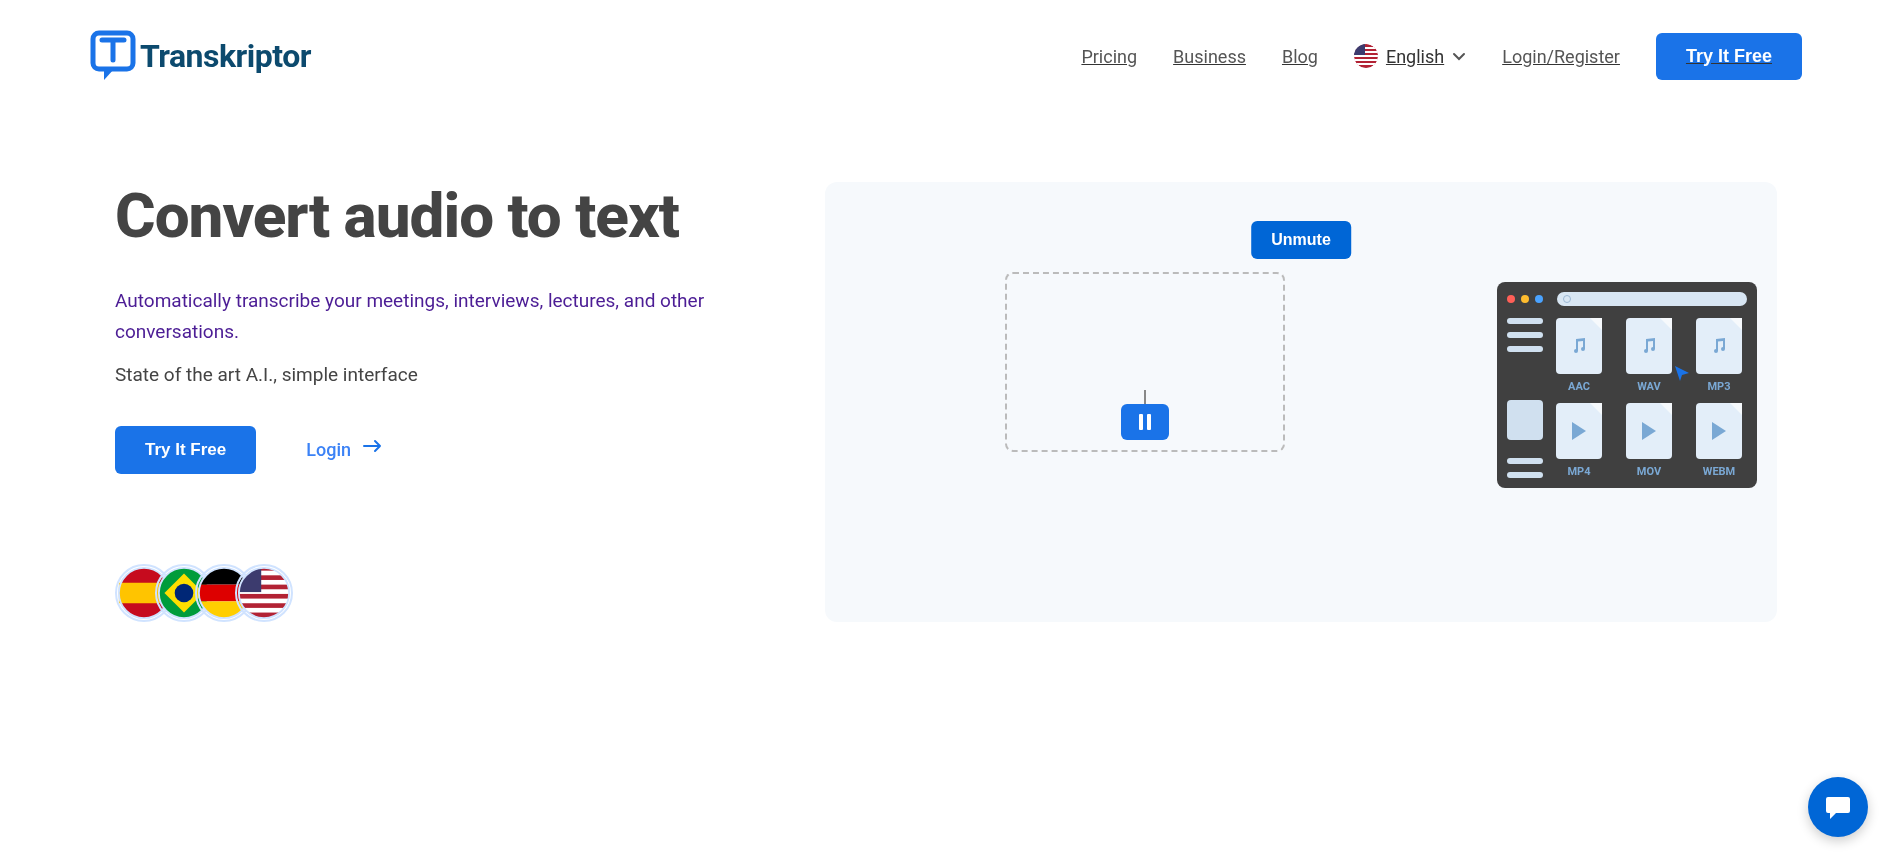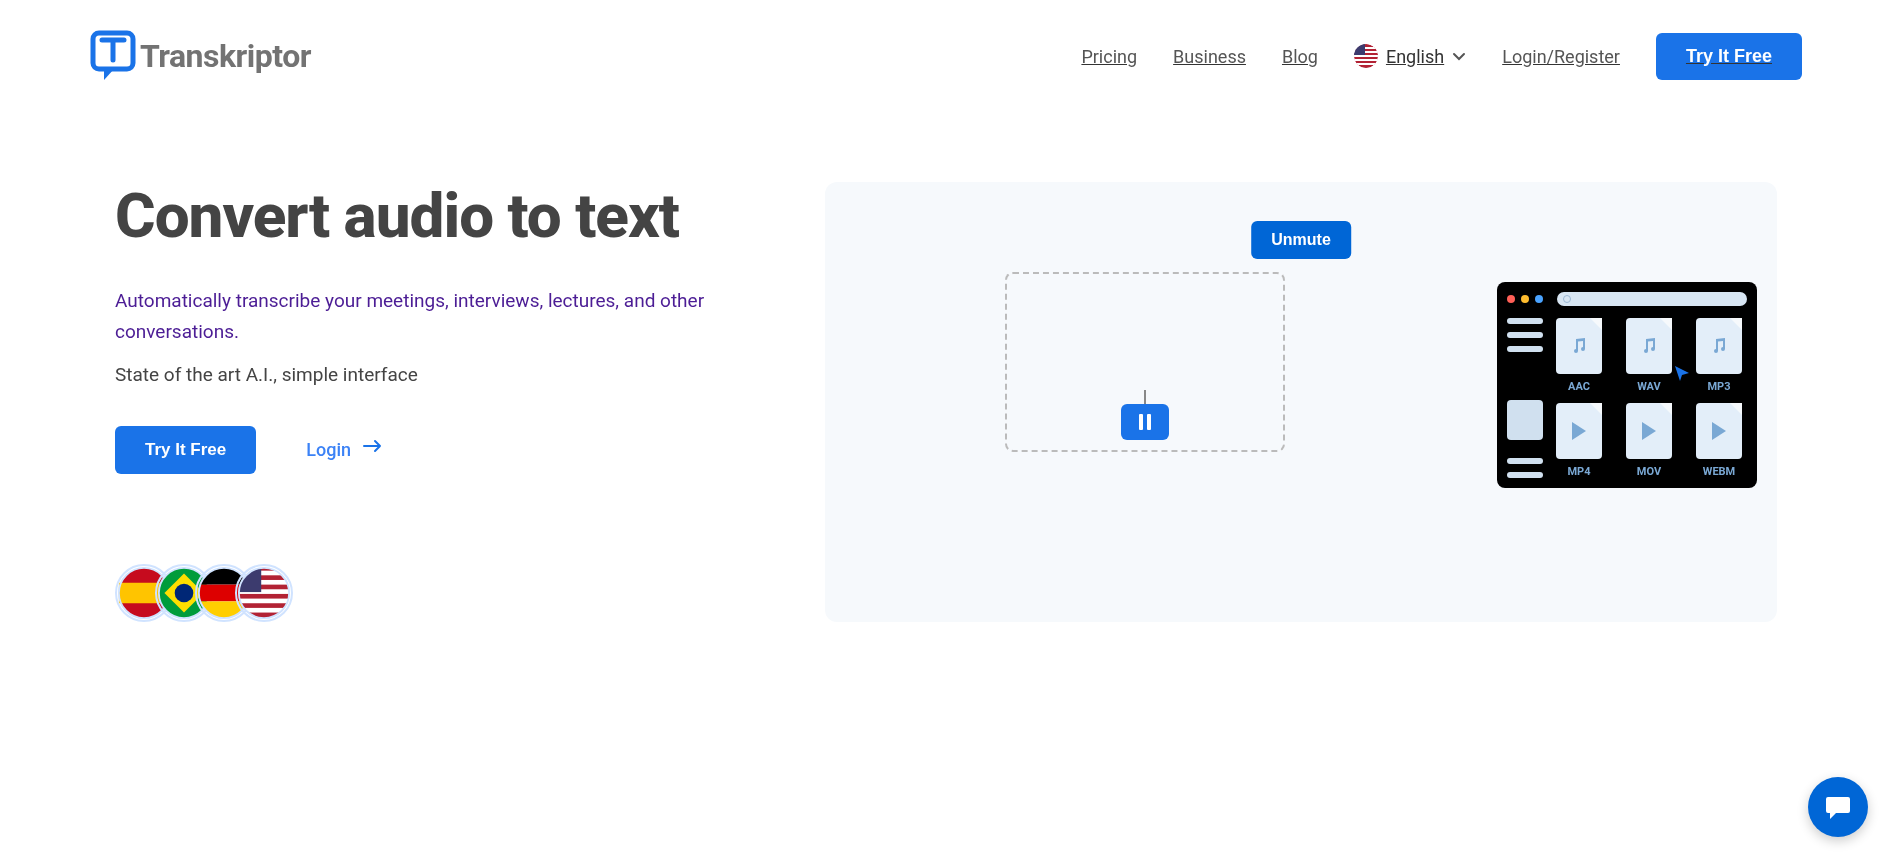--- a/index.html
+++ b/index.html
@@ -2,21 +2,21 @@
 <html><head>
 <meta charset="utf-8">
 <style>
 * { margin: 0; padding: 0; box-sizing: border-box; }
 body { font-family: -apple-system, BlinkMacSystemFont, "Segoe UI", Roboto, sans-serif; background: #fff; color: #333; width: 1892px; height: 861px; overflow: hidden; position: relative; }
 
 
 .header { display: flex; align-items: center; justify-content: space-between; padding: 30px 90px 20px 90px; }
 .logo { display: flex; align-items: center; gap: 4px; }
 .logo-icon { width: 46px; height: 52px; }
-.logo-text { font-size: 32px; font-weight: 700; color: #737373; letter-spacing: -0.5px; }
+.logo-text { font-size: 32px; font-weight: 700; color: #0c4a6e; letter-spacing: -0.5px; }
 .nav { display: flex; align-items: center; gap: 36px; text-decoration: underline; }
 .nav-link { font-size: 18px; color: #555; text-decoration: none; cursor: pointer; }
 .lang-selector { display: flex; align-items: center; gap: 8px; cursor: pointer; }
 .flag { width: 24px; height: 24px; border-radius: 50%; }
 .lang-label { font-size: 18px; color: #333; }
 .chevron { width: 14px; height: 14px; }
 .nav-cta { background: #1a73e8; color: #fff; border: none; padding: 13px 30px; font-size: 18px; font-weight: 600; border-radius: 6px; cursor: pointer; }
 
 
 .hero { display: flex; padding: 80px 115px 0 115px; gap: 60px; }
@@ -36,21 +36,21 @@
 
 
 .hero-right { flex: 1; position: relative; background: #f6f9fc; border-radius: 12px; min-height: 420px; }
 .unmute-btn { position: absolute; top: 39px; left: 50%; transform: translateX(-50%); background: #0066d6; color: #fff; border: none; padding: 10px 20px; font-size: 16px; font-weight: 600; border-radius: 6px; cursor: pointer; z-index: 10; }
 .dashed-box { position: absolute; top: 90px; left: 180px; width: 280px; height: 180px; border: 2px dashed #bbb; border-radius: 8px; }
 .pause-badge { position: absolute; bottom: 10px; left: 50%; transform: translateX(-50%); background: #1a73e8; width: 48px; height: 36px; border-radius: 6px; display: flex; align-items: center; justify-content: center; }
 .pause-badge::before { content: ""; position: absolute; top: -14px; left: 50%; transform: translateX(-50%); width: 2px; height: 14px; background: #888; }
 .pause-icon { display: flex; gap: 4px; }
 .pause-bar { width: 4px; height: 16px; background: #fff; border-radius: 1px; }
 
-.browser-mock { position: absolute; top: 100px; right: 20px; width: 260px; background: #000000; border-radius: 8px; padding: 10px; }
+.browser-mock { position: absolute; top: 100px; right: 20px; width: 260px; background: #404040; border-radius: 8px; padding: 10px; }
 .browser-header { display: flex; align-items: center; gap: 6px; margin-bottom: 12px; }
 .window-dot { width: 8px; height: 8px; border-radius: 50%; }
 .window-red { background: #ff5f57; }
 .window-yellow { background: #febc2e; }
 .window-blue { background: #4aa3ff; }
 .search-bar { flex: 1; height: 14px; background: #d8e6f3; border-radius: 7px; margin-left: 8px; position: relative; }
 .search-bar::before { content: ""; position: absolute; left: 6px; top: 50%; transform: translateY(-50%); width: 6px; height: 6px; border: 1px solid #9cb8d4; border-radius: 50%; }
 .browser-body { display: flex; gap: 8px; }
 .browser-sidebar { width: 36px; display: flex; flex-direction: column; gap: 8px; }
 .sidebar-line { height: 6px; background: #d0e0ef; border-radius: 3px; }

